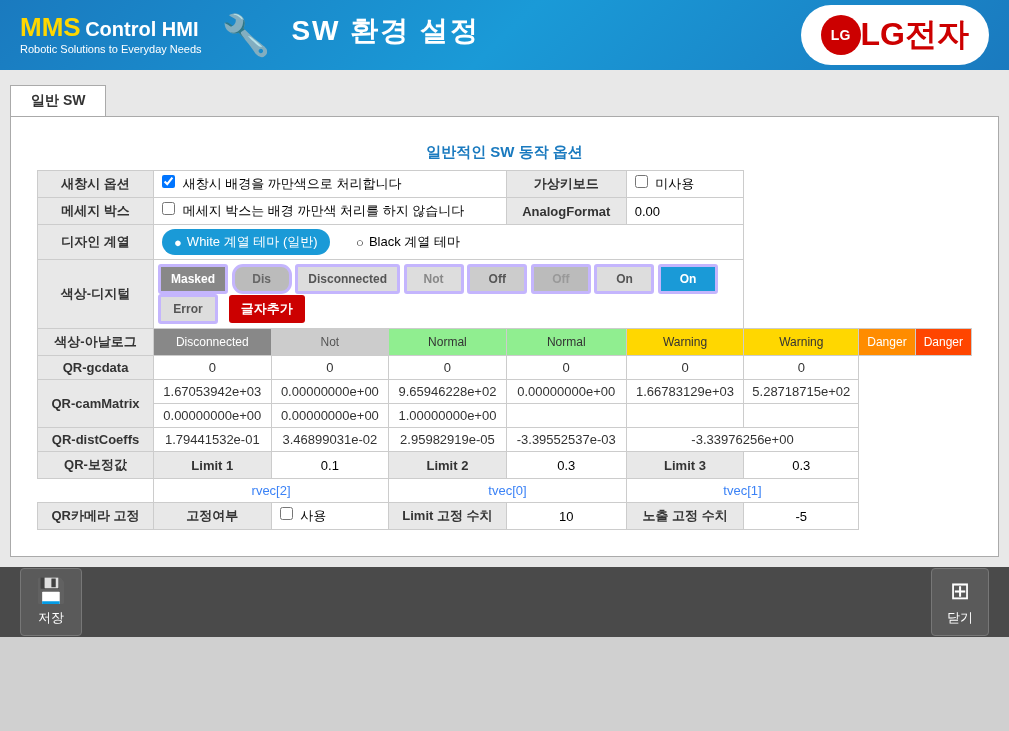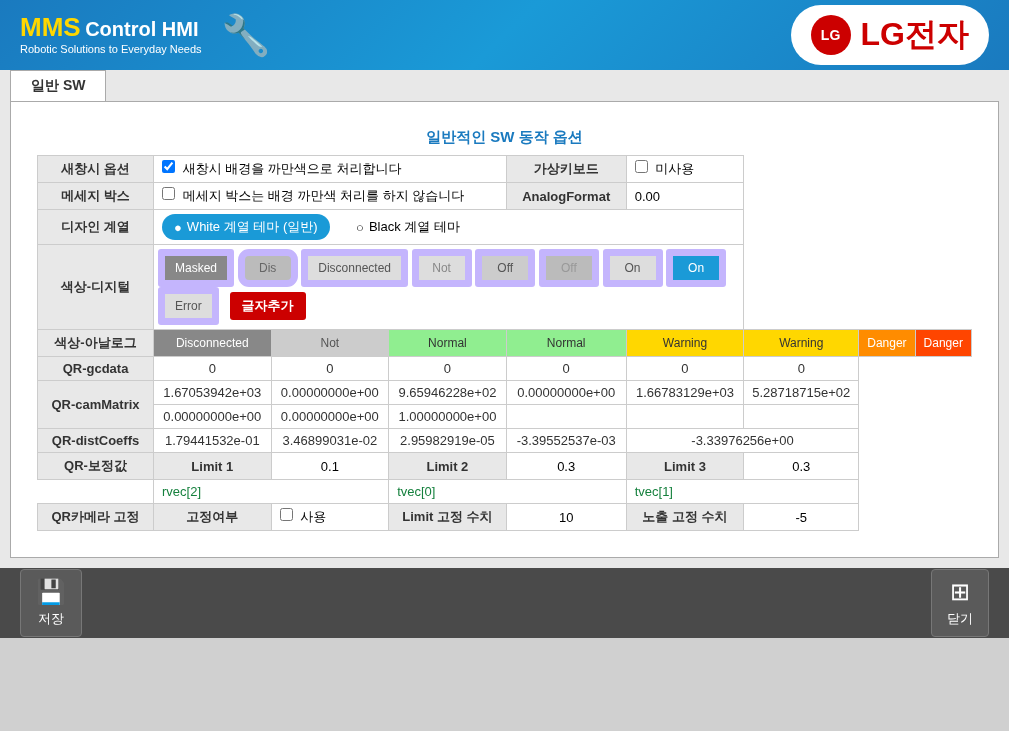--- a/index.html
+++ b/index.html
@@ -12,36 +12,36 @@
       display: flex;
       align-items: center;
       padding: 0 20px;
       justify-content: space-between;
     }
     .header-left { display: flex; align-items: flex-start; gap: 10px; }
     .header-logo-mms { color: #FFD700; font-size: 26px; font-weight: 900; }
     .header-logo-sub { color: white; font-size: 11px; display: block; }
     .header-wrench { font-size: 40px; color: #c0c0c0; margin: 0 10px; }
     .header-title { color: white; font-size: 28px; font-weight: bold; letter-spacing: 2px; }
-    .header-right { background: white; border-radius: 50px; padding: 8px 20px; display: flex; align-items: center; gap: 10px; }
+    .header-right { background: white; border-radius: 50px; padding: 8px 20px; display: flex; align-items: center; }
     .lg-circle { width: 40px; height: 40px; border-radius: 50%; background: #cc0000; display: flex; align-items: center; justify-content: center; color: white; font-size: 18px; font-weight: bold; }
     .lg-text { color: #cc0000; font-size: 32px; font-weight: 900; }
 
     
     .main-container {
       background: #e8e8e8;
       margin: 0;
       padding: 0 10px 10px;
     }
 
     
     .tabs {
       display: flex;
       gap: 4px;
-      padding-top: 0;
+      padding-top: 15px;
     }
     .tab {
       padding: 6px 20px;
       background: #d0d0d0;
       border: 1px solid #aaa;
       border-bottom: none;
       cursor: pointer;
       font-size: 14px;
       color: #333;
     }
@@ -75,24 +75,25 @@
       text-align: center;
       color: #333;
       white-space: nowrap;
     }
 
     
     .color-btn {
       display: inline-block;
       padding: 5px 10px;
       font-size: 12px;
-      border: 7px solid #c4b5fd;
+      border: 3px solid #c4b5fd;
       border-radius: 3px;
       text-align: center;
       min-width: 60px;
+      font-weight: bold;
     }
     .btn-masked { background: #888; color: white; }
     .btn-dis { background: #bbb; color: #666; border-radius: 11px; }
     .btn-disconnected { background: #ddd; color: #555; }
     .btn-not { background: #ddd; color: #888; }
     .btn-off { background: #ccc; color: #555; }
     .btn-off2 { background: #bbb; color: #999; }
     .btn-on { background: #ddd; color: #555; }
     .btn-on-active { background: #1a9ad7; color: white; }
     .btn-error { background: #ddd; color: #555; }
@@ -127,41 +128,42 @@
       color: white;
       font-size: 13px;
       cursor: pointer;
       background: #5a5a5a;
       padding: 8px 15px;
       border-radius: 4px;
       border: 1px solid #777;
     }
     .bottom-btn-icon { font-size: 24px; }
 
-    .small-text { font-size: 11px; color: #15803d; text-align: left; }
+    .small-text { font-size: 11px; color: #3b82f6; text-align: center; }
 
     
     .cb { margin-right: 4px; }
     .radio-active { display: inline-flex; align-items: center; gap: 5px; background: #1a9ad7; color: white; padding: 4px 12px; border-radius: 20px; }
     .radio-inactive { display: inline-flex; align-items: center; gap: 5px; padding: 4px 12px; }
 
     .num-cell { color: #333; font-size: 12px; }
     .value-cell { font-size: 11px; color: #333; }
   </style>
 </head>
 <body>
 
 <div class="header">
   <div class="header-left">
     <div>
       <span class="header-logo-mms">MMS</span>
       <span style="color:white;font-size:20px;font-weight:bold;">Control HMI</span>
       <span class="header-logo-sub">Robotic Solutions to Everyday Needs</span>
     </div>
     <div class="header-wrench">🔧</div>
+    <div class="header-title">SW 환경 설정</div>
   </div>
   <div class="header-right">
     <div class="lg-circle">
       <span style="font-size:14px;">LG</span>
     </div>
     <span class="lg-text">LG전자</span>
   </div>
 </div>
 
 <div class="main-container">

